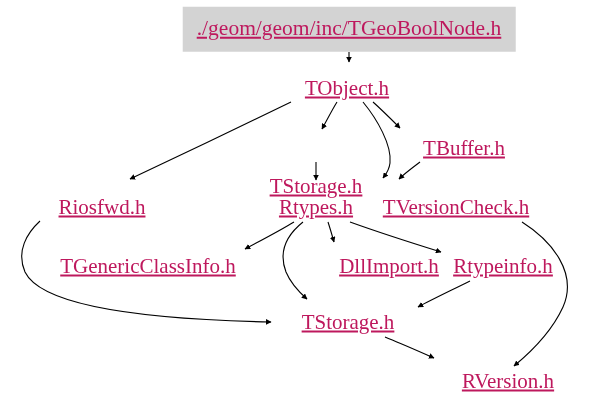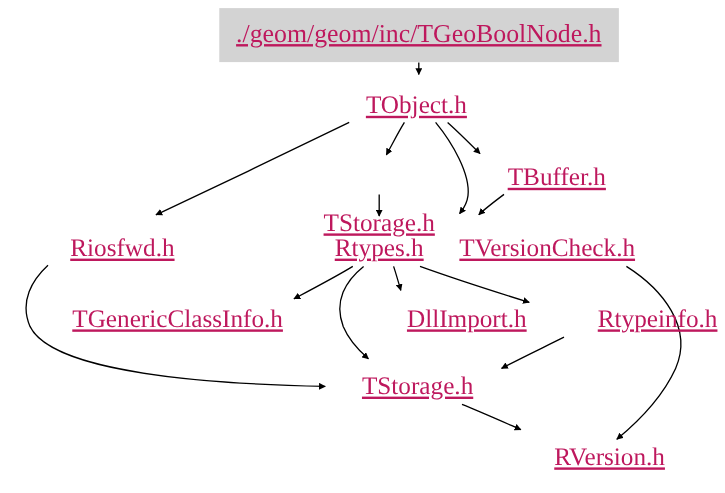--- a/index.html
+++ b/index.html
@@ -72,18 +72,18 @@
   <div id="nodes-group">
       <div class="node root" style="left: 349px; top: 29px;">./geom/geom/inc/TGeoBoolNode.h</div>
       <div class="node" style="left: 347px; top: 88px;">TObject.h</div>
       <div class="node" style="left: 316px; top: 148px; margin-top: 38px;">TStorage.h</div>
       <div class="node" style="left: 464px; top: 148px;">TBuffer.h</div>
       <div class="node" style="left: 70px; top: 207px; margin-left: 32px;">Riosfwd.h</div>
       <div class="node" style="left: 316px; top: 207px; text-align: right;">Rtypes.h</div>
       <div class="node" style="left: 456px; top: 207px;">TVersionCheck.h</div>
       <div class="node" style="left: 148px; top: 266px;">TGenericClassInfo.h</div>
       <div class="node" style="left: 345px; top: 266px; margin-left: 44px;">DllImport.h</div>
-      <div class="node" style="left: 503px; top: 266px; margin-left: 45px;">Rtypeinfo.h</div>
+      <div class="node" style="left: 503px; top: 266px;">Rtypeinfo.h</div>
       <div class="node" style="left: 348px; top: 322px;">TStorage.h</div>
       <div class="node" style="left: 508px; top: 381px;">RVersion.h</div>
     </div>
 
 </div>
 
 </body></html>

